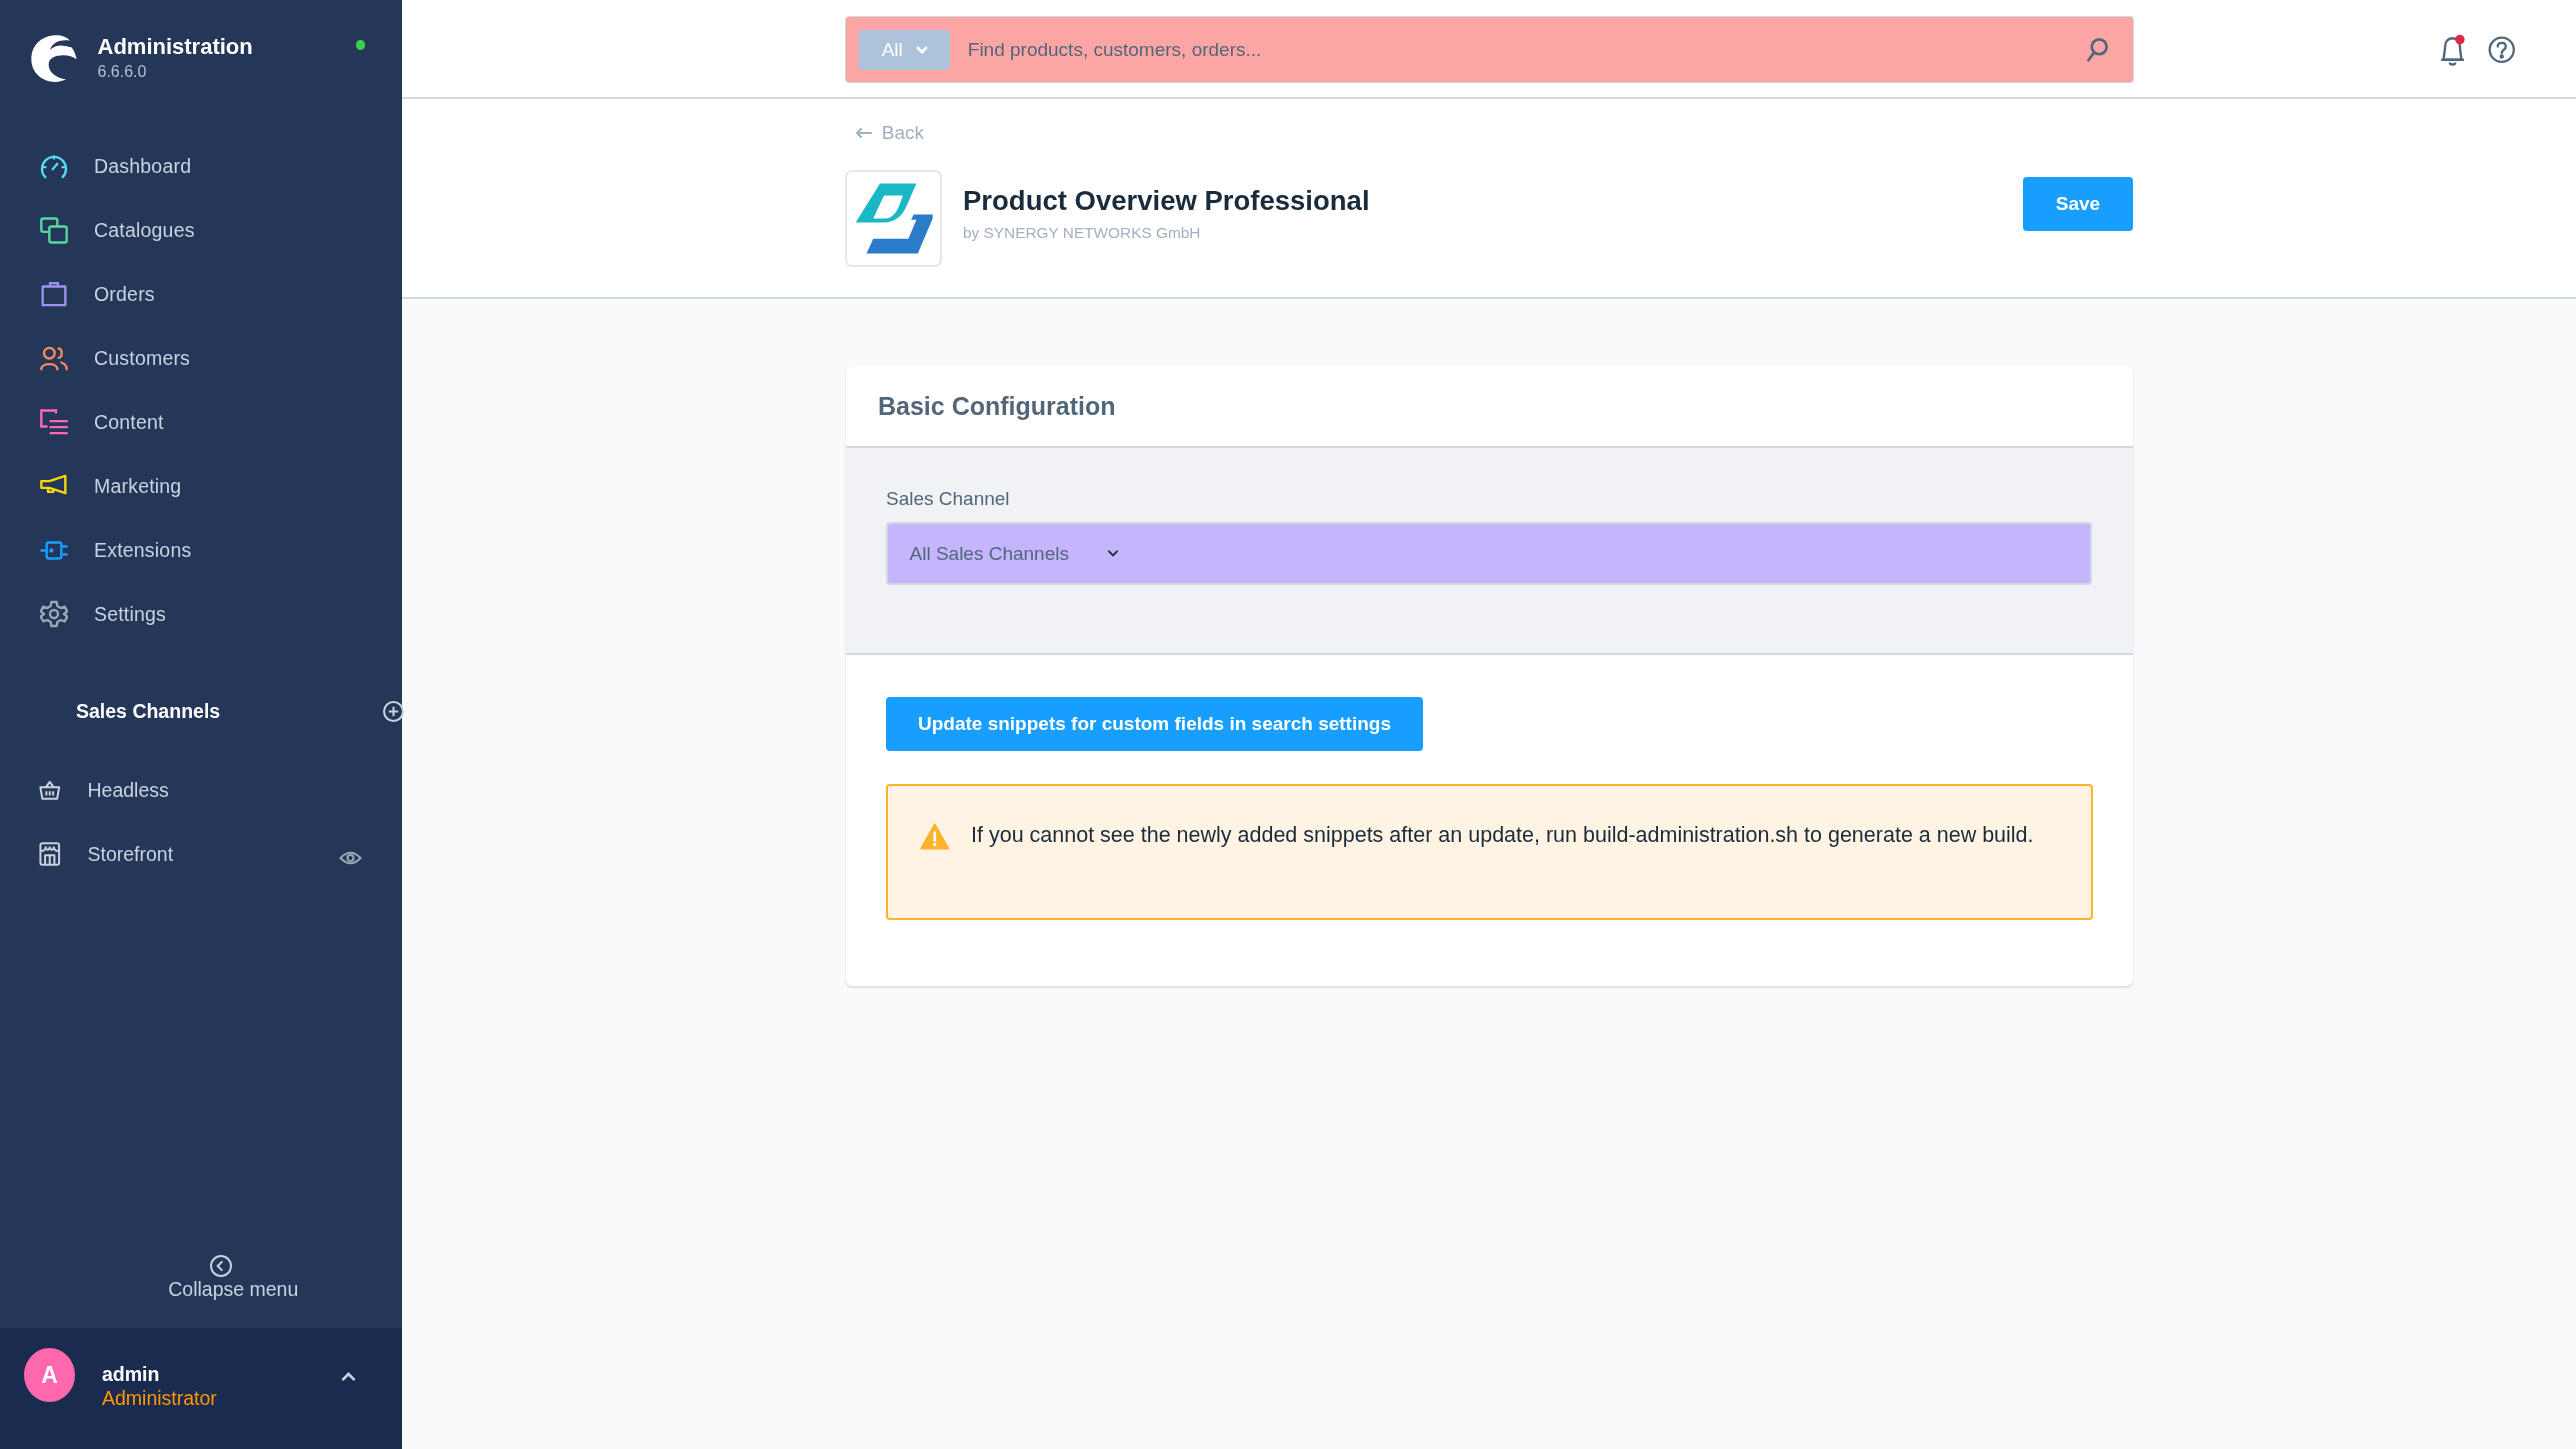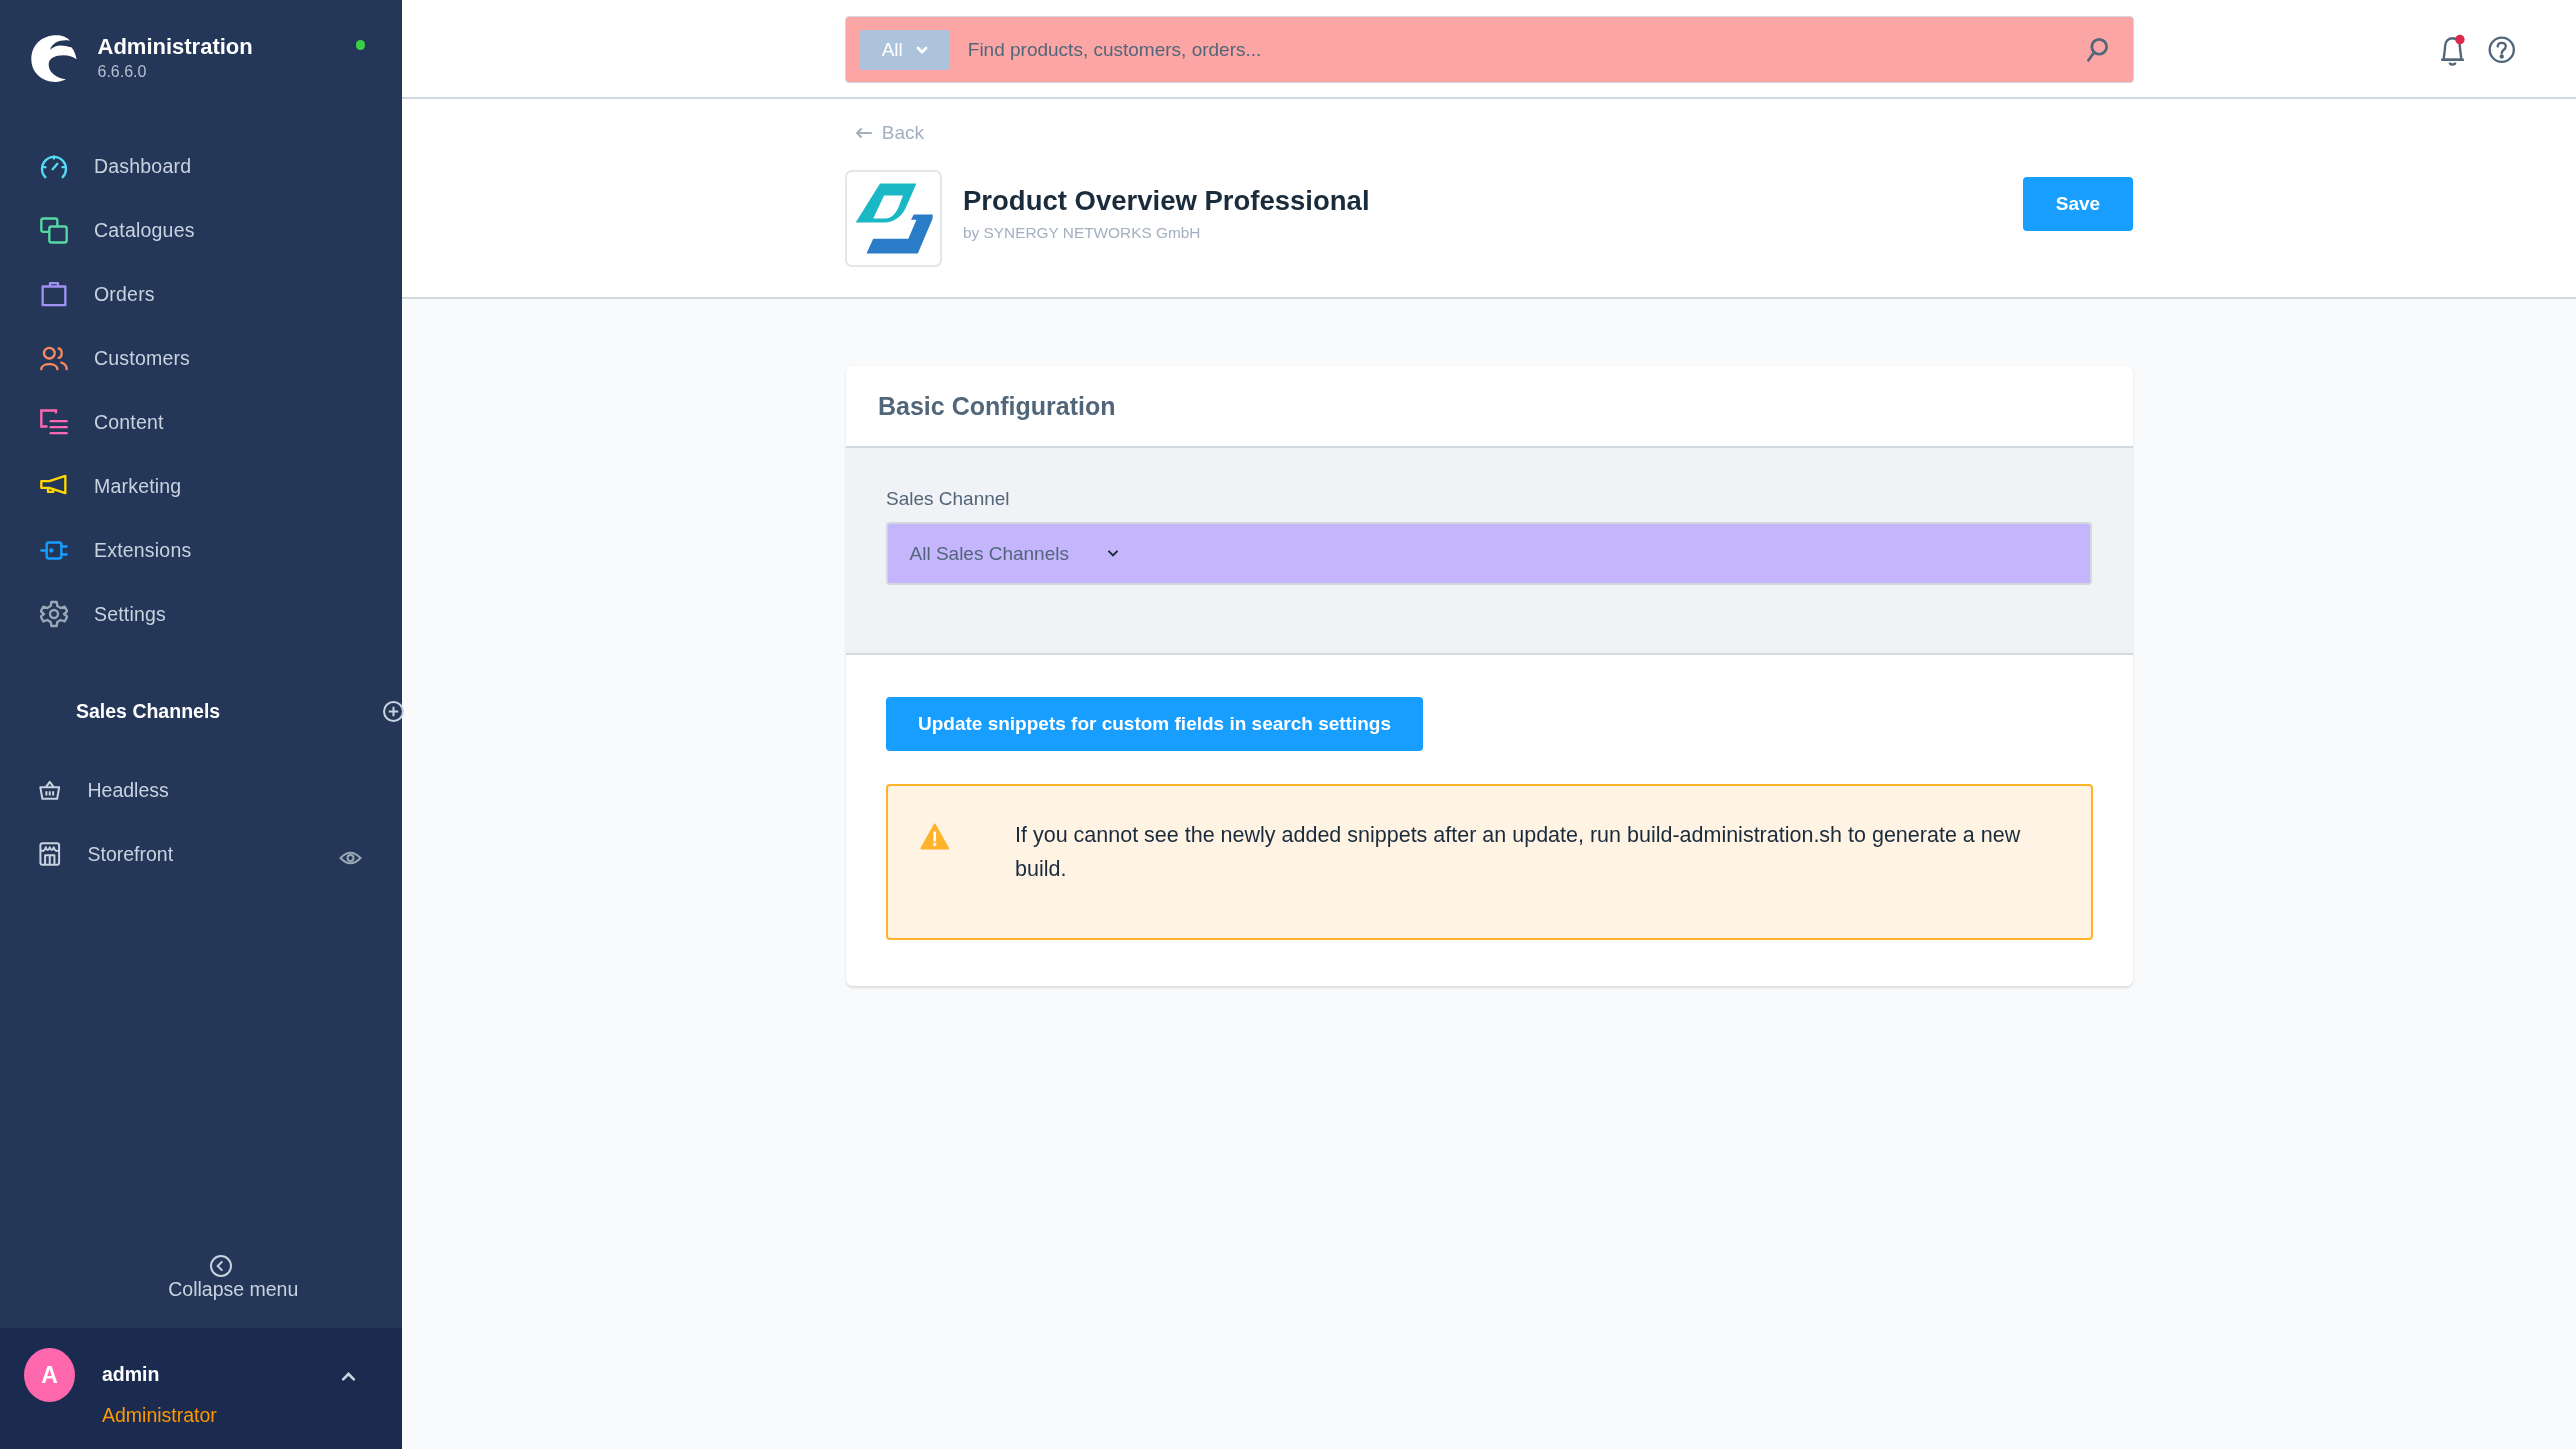--- a/index.html
+++ b/index.html
@@ -27,21 +27,21 @@
   .sc-item .icon { width: 21.5px; height: 24px; }
   .sc-item .label { margin-left: 27px; font-size: 19.5px; color: #c9d3e0; }
   .sc-item .eye { position: absolute; left: 339px; width: 23px; height: 16px; }
 
   .collapse { position: absolute; left: 0; top: 1254px; width: 402px; height: 74px; display: flex; align-items: center; padding-left: 39px; cursor: pointer; flex-direction: column; }
   .collapse .label { margin-left: 25.5px; font-size: 19.5px; color: #c9d3e0; }
 
   .user { position: absolute; left: 0; top: 1328px; width: 402px; height: 121px; background: #1b2b50; }
   .avatar { position: absolute; left: 24px; top: 20px; width: 51px; height: 54px; border-radius: 50%; background: #ff68ad; color: #fff; font-size: 23px; font-weight: bold; display: flex; align-items: center; justify-content: center; }
   .user-name { position: absolute; left: 102px; top: 35px; font-size: 19.5px; font-weight: bold; color: #ffffff; }
-  .user-role { position: absolute; left: 102px; top: 76px; font-size: 19.5px; color: #ff9800; }
+  .user-role { position: absolute; left: 102px; top: 59px; font-size: 19.5px; color: #ff9800; }
   .user-toggle { position: absolute; left: 339px; top: 42px; width: 19px; height: 13.4px; cursor: pointer; }
 
   
   .topbar { position: absolute; left: 402px; top: 0; width: 2174px; height: 99px; background: #ffffff; border-bottom: 2px solid #d1d9e0; }
   .search { position: absolute; left: 443px; top: 16px; width: 1289px; height: 67px; border: 1.3px solid #d1d9e0; border-radius: 4px; background: #fca5a5; display: flex; align-items: center; }
   .search-type { margin-left: 13.4px; width: 91px; height: 40px; border-radius: 4px; background: #adc3db; color: #fff; font-size: 19px; display: flex; align-items: center; justify-content: center; gap: 13.4px; cursor: pointer; }
   .search-input { margin-left: 17.4px; flex: 1; border: none; outline: none; font-size: 19px; color: #52667a; font-family: "Liberation Sans", sans-serif; background: transparent; }
   .search-input::placeholder { color: #52667a; }
   .search-icon { width: 27px; height: 27px; margin-right: 23px; cursor: pointer; }
   .bell { position: absolute; left: 2035px; top: 34px; width: 31px; height: 34px; cursor: pointer; }
@@ -59,21 +59,21 @@
   .card { position: absolute; left: 846px; top: 366px; width: 1287px; height: 620px; background: #ffffff; border-radius: 6.7px; box-shadow: 0 1.3px 2.7px rgba(0,0,0,0.12); overflow: hidden; }
   .card-header { height: 82px; border-bottom: 2px solid #d1d9e0; display: flex; align-items: center; padding-left: 32px; }
   .card-title { font-size: 25px; font-weight: bold; color: #52667a; }
   .card-grey { height: 207px; background: #f0f2f5; border-bottom: 2px solid #d1d9e0; position: relative; }
   .field-label { position: absolute; left: 40px; top: 40px; font-size: 19px; color: #52667a; }
   .select { position: absolute; left: 40px; top: 74px; width: 1206px; height: 63px; border: 2px solid #d1d9e0; border-radius: 4px; background: #c4b5fd; display: flex; align-items: center; justify-content: flex-start; padding: 0 17.4px 0 21.5px; cursor: pointer; gap: 36px; }
   .select-value { font-size: 19px; color: #52667a; }
   .select-chevron { width: 16px; height: 10.7px; }
   .card-body { position: relative; }
   .update-btn { position: absolute; left: 40px; top: 42px; width: 537px; height: 54px; background: #189eff; color: #fff; border: none; border-radius: 4px; font-size: 19px; font-weight: bold; cursor: pointer; font-family: "Liberation Sans", sans-serif; }
-  .alert { position: absolute; left: 40px; top: 129px; width: 1207px; height: 156px; background: #fff3e4; border: 2px solid #ffb32b; border-radius: 4px; display: flex; align-items: flex-start; padding: 32px 40px 0 32px; gap: 44px; }
+  .alert { position: absolute; left: 40px; top: 129px; width: 1207px; height: 136px; background: #fff3e4; border: 2px solid #ffb32b; border-radius: 4px; display: flex; align-items: flex-start; padding: 32px 40px 0 32px; }
   .alert-icon { width: 29.5px; height: 27px; flex: none; margin-top: 5.4px; }
   .alert-text { margin-left: 21.5px; font-size: 21.5px; line-height: 34px; color: #1a2b3c; }
 </style>
 </head>
 <body>
 
 <aside class="sidebar">
   <div class="brand">
     <svg class="brand-logo" viewBox="0 0 72 72">
       <path d="M40 2 C16 2 2 18 2 38 C2 58 18 72 38 72 C44 72 50 70 54 68 C40 66 28 58 28 46 C28 36 38 32 50 32 C58 32 64 34 70 38 C68 30 66 24 62 20 C54 18 46 16 40 18 C34 20 30 24 30 24 C34 12 46 8 60 10 C54 4 48 2 40 2 Z" fill="#ffffff"></path>

